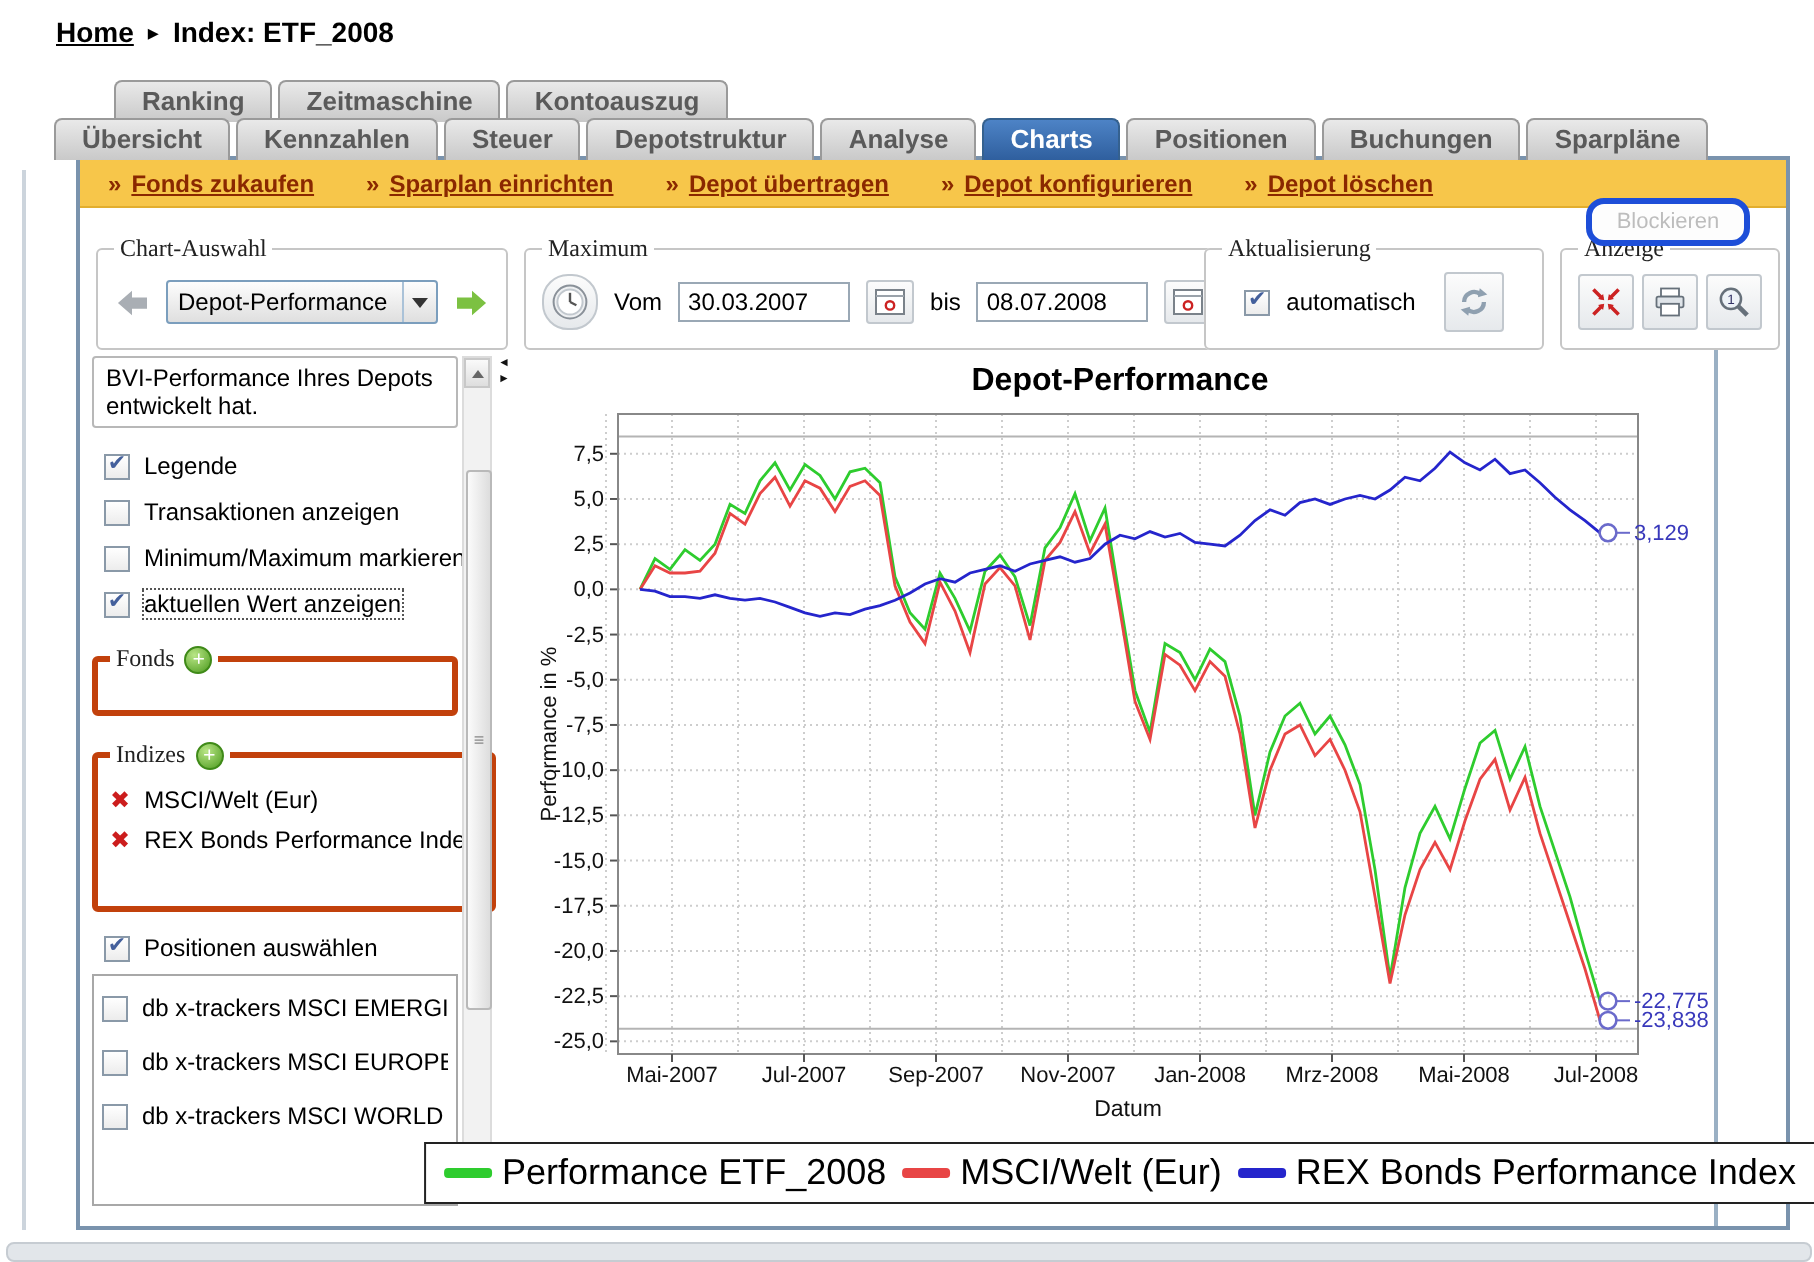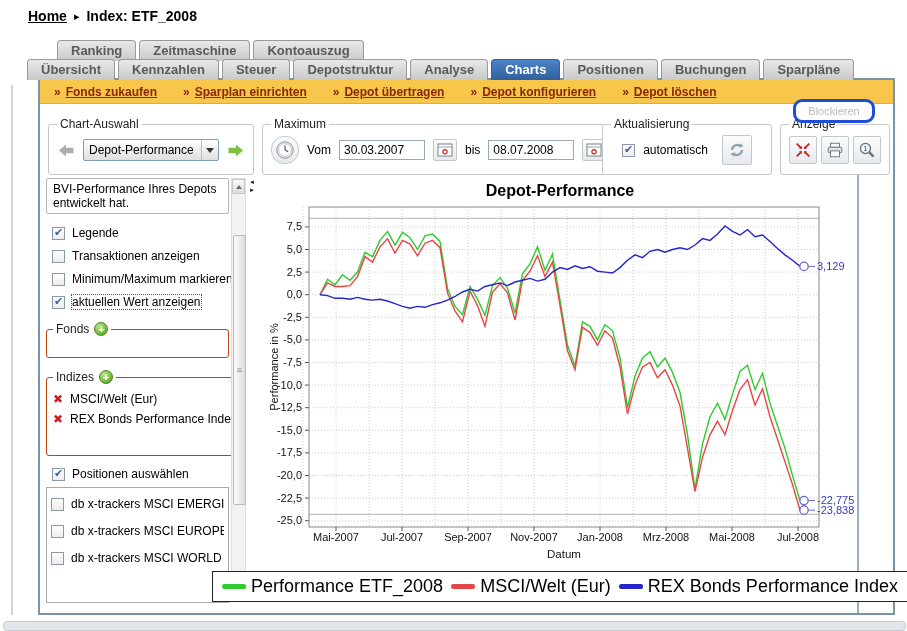--- a/index.html
+++ b/index.html
@@ -30,21 +30,21 @@
   
   #actionbar{left:40px;top:80px;width:853px;height:24px;background:#f7c64a;border-bottom:1px solid #e2ae2e;
              display:flex;align-items:center;gap:26px;padding-left:14px;box-sizing:border-box;}
   .yl{color:#8a2800;font-weight:bold;font-size:12px;display:flex;gap:5px;cursor:pointer;}
   .yl .lnk{text-decoration:underline;}
   #blockieren{left:793px;top:99px;width:76px;height:18px;border:3px solid #1d4ed8;border-radius:9px;background:#fdfdfd;
               color:#bdbdbd;font-size:11px;display:flex;align-items:center;justify-content:center;z-index:5;}
 
   
   fieldset{border:1px solid #c6c6c6;border-radius:3px;margin:0;padding:4px 8px;box-sizing:border-box;background:#fff;}
-  fieldset legend{font-size:12px;color:#222;padding:0 3px;}
+  fieldset legend{font-size:12px;color:#222;padding:0 3px;font-family:Liberation Serif, serif;}
   #fs-chart{left:48px;top:117px;width:202px;height:58px;}
   #fs-zeit{left:262px;top:117px;width:333px;height:58px;}
   #fs-akt{left:602px;top:117px;width:170px;height:58px;}
   #fs-anz{left:780px;top:117px;width:105px;height:58px;}
   .fs-inner{display:flex;align-items:center;gap:8px;height:30px;}
 
   .navarrow{width:18px;height:15px;cursor:pointer;}
   .select{width:134px;height:20px;border:1px solid #7b9ebd;border-radius:2px;background:linear-gradient(#fdfdfd,#dfdfdf);
           display:flex;align-items:center;cursor:pointer;}
   .select .sel-txt{flex:1;padding:0 5px;font-size:12px;white-space:nowrap;overflow:hidden;}
@@ -60,21 +60,21 @@
   .cb{width:13px;height:13px;border:1px solid #8a99a8;background:linear-gradient(#fff,#ececec);
       display:inline-flex;align-items:center;justify-content:center;flex:0 0 13px;cursor:pointer;box-sizing:border-box;}
   .cb.checked::after{content:"✔";font-size:11px;line-height:11px;color:#44609c;font-weight:bold;margin-top:-2px;}
   .cblabel{font-size:12px;white-space:nowrap;}
   .cblabel.focusdot{outline:1px dotted #555;}
 
   
   #sidebar{left:46px;top:178px;width:183px;}
   #descbox{border:1px solid #b8b8b8;border-radius:2px;height:36px;box-sizing:border-box;padding:3px 6px;font-size:12px;line-height:14px;overflow:hidden;}
   #options{margin-top:12px;display:flex;flex-direction:column;gap:9px;padding-left:6px;}
-  .sb-fieldset{border:1px solid #c2410c;border-radius:3px;padding:2px 6px 6px;}
+  .sb-fieldset{border:3px solid #c2410c;border-radius:3px;padding:2px 6px 6px;}
   .sb-fieldset legend{display:flex;align-items:center;gap:5px;}
   #fs-fonds{margin-top:13px;height:36px;box-sizing:border-box;}
   #fs-indizes{margin-top:12px;height:86px;box-sizing:border-box;}
   .plus{width:14px;height:14px;border-radius:50%;background:radial-gradient(circle at 35% 30%,#b9e686,#4c9a1e);
         border:1px solid #3f8a18;color:#fff;font-weight:bold;font-size:11px;line-height:13px;text-align:center;cursor:pointer;box-sizing:border-box;}
   .idxrow{display:flex;align-items:center;gap:7px;margin-top:6px;font-size:12px;white-space:nowrap;}
   .redx{color:#cc1d1d;font-weight:bold;font-size:12px;cursor:pointer;}
   #posrow{margin-top:11px;padding-left:6px;}
   #poslist{margin-top:6px;border:1px solid #a8a8a8;height:116px;box-sizing:border-box;padding:9px 4px;display:flex;flex-direction:column;gap:13px;overflow:hidden;}
   #poslist .cblabel{overflow:hidden;text-overflow:clip;}

